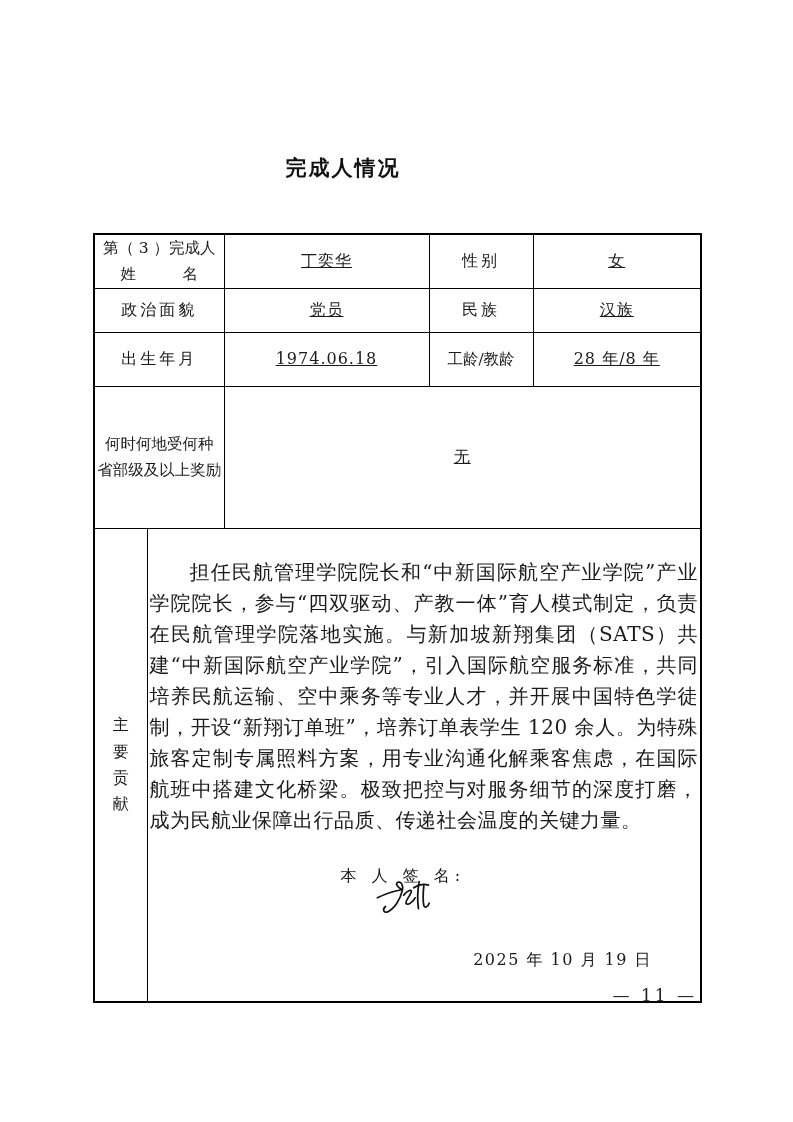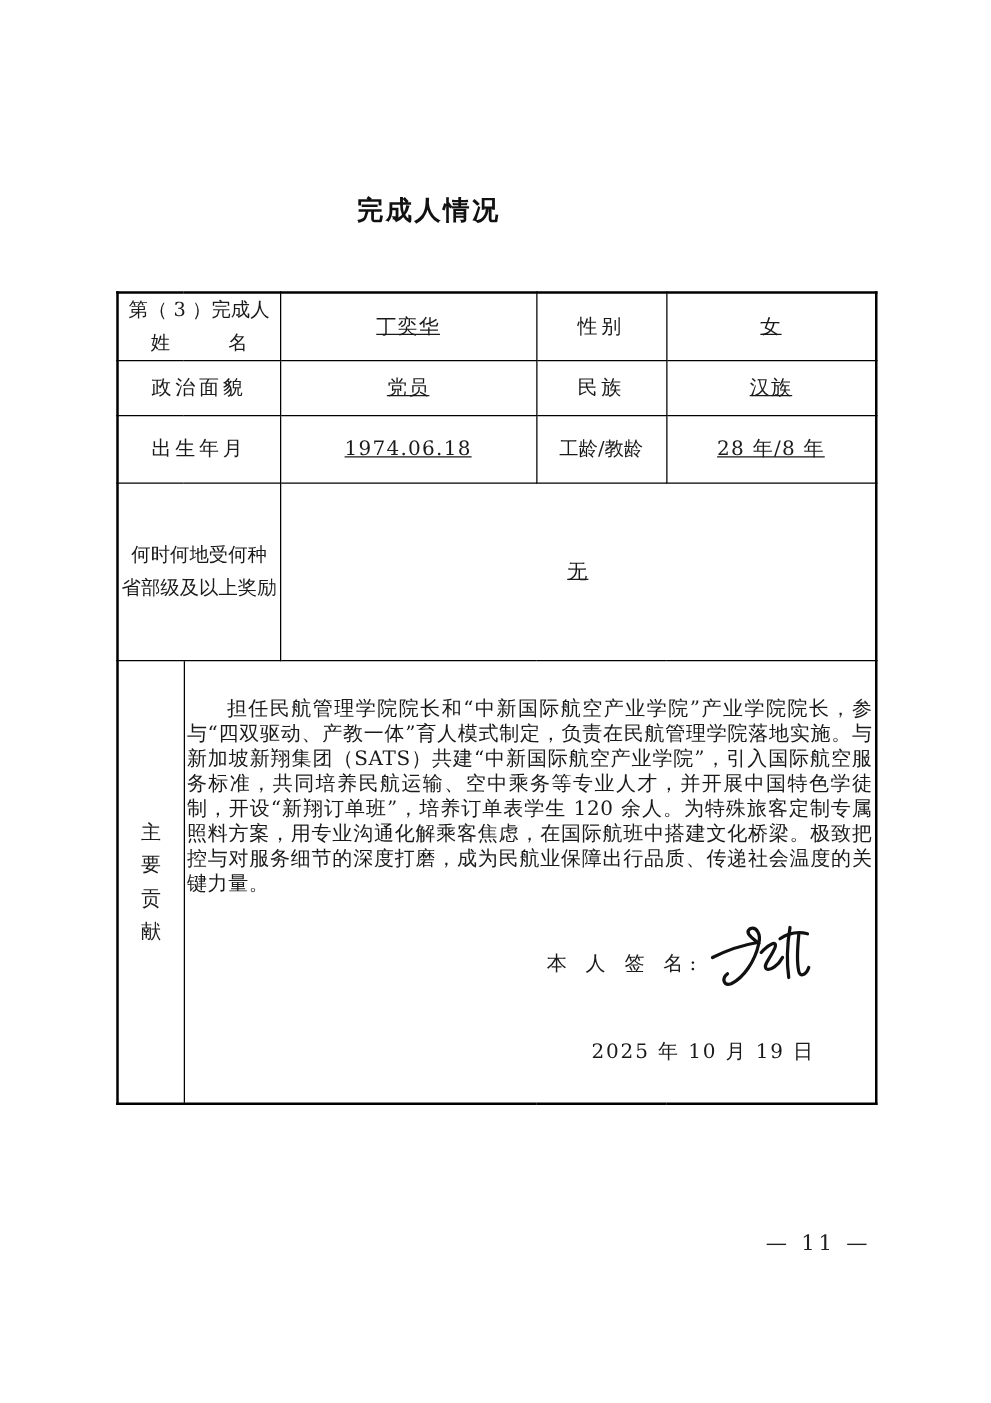--- a/index.html
+++ b/index.html
@@ -31,26 +31,26 @@
   td.val{letter-spacing:1px;text-decoration:underline;}
   td.vlabel{
     font-size:16px;line-height:36px;letter-spacing:0;
     text-align:center;vertical-align:middle;
   }
   td.contrib{
     text-align:left;vertical-align:top;padding:4px 9px 0 9px;
     white-space:normal;
   }
   .para{
-    margin:0;font-size:16px;line-height:20px;
+    margin:0;font-size:20px;line-height:31px;
     text-align:justify;text-indent:2em;letter-spacing:0.5px;
   }
   .sigrow{
     display:flex;justify-content:flex-end;align-items:center;
-    padding-right:42px;height:54px;margin-top:1px;
+    padding-right:42px;height:54px;margin-top:1px;flex-direction:column;
   }
   .siglabel{font-size:16px;letter-spacing:5px;}
   .signature-svg{margin-left:4px;margin-top:-10px;}
   .daterow{
     text-align:right;padding-right:46px;font-size:16px;
     letter-spacing:1.5px;margin-top:4px;
   }
   .pagenum{
     position:absolute;top:985px;left:7px;width:690px;text-align:right;
     font-size:17px;letter-spacing:3px;color:#222;

